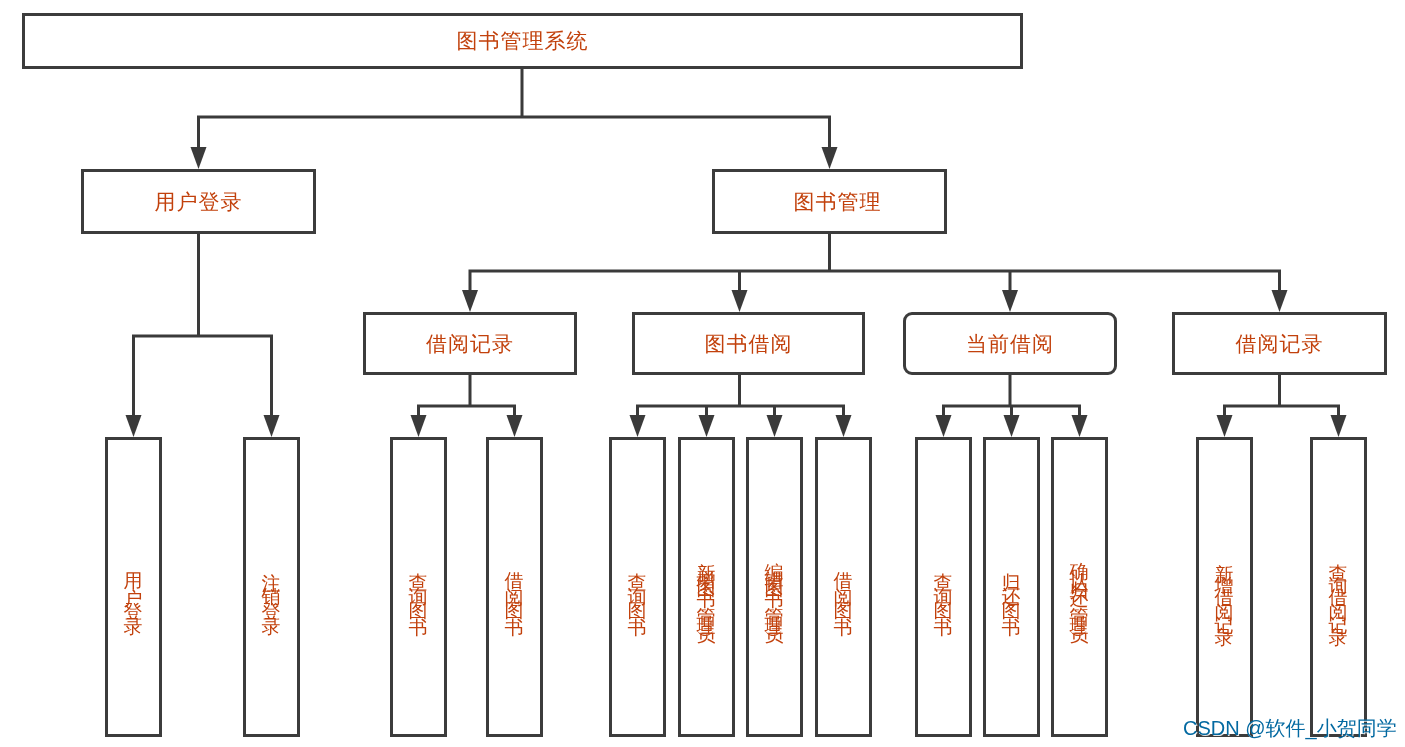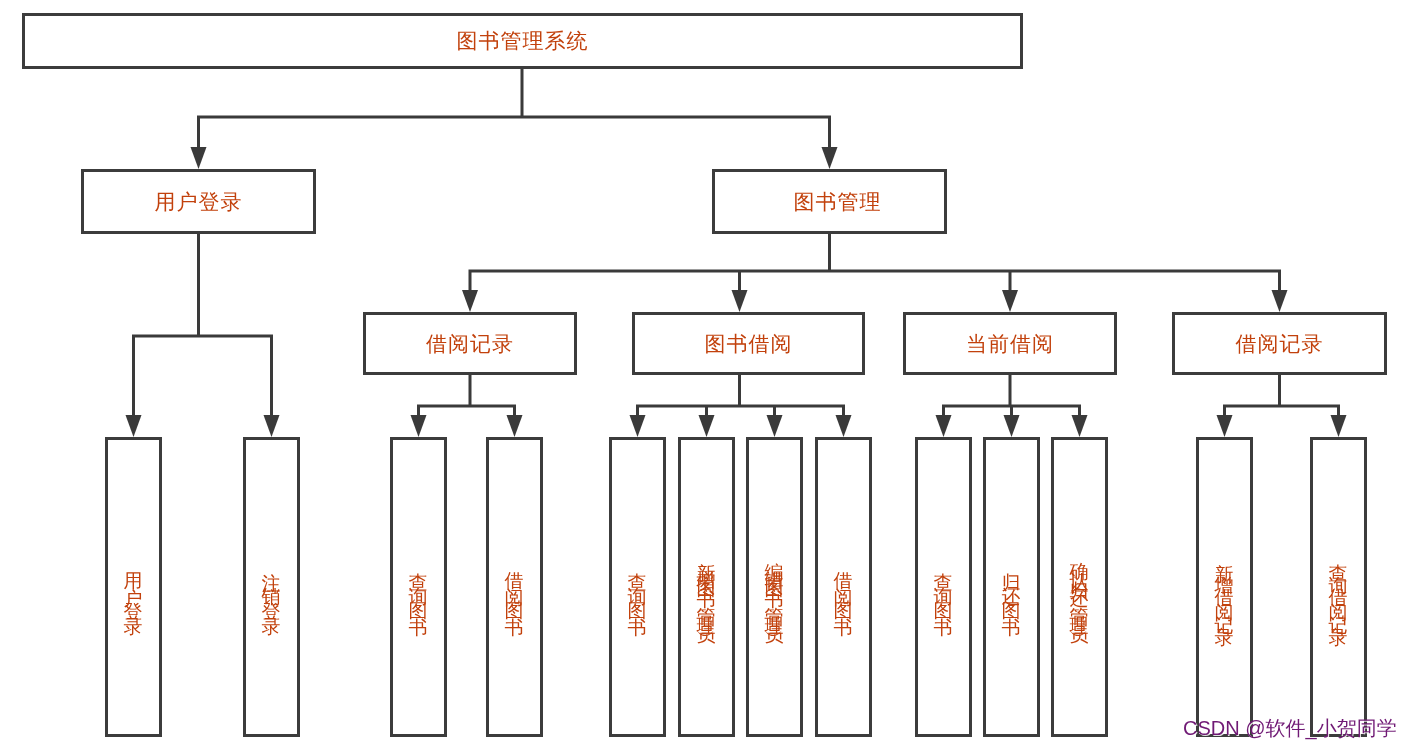--- a/index.html
+++ b/index.html
@@ -19,21 +19,21 @@
   .h { font-size:21px; letter-spacing:1px; white-space:nowrap; }
   .v span {
     writing-mode:vertical-rl; text-orientation:mixed;
     font-size:19px; line-height:1;
   }
   .v-short span { letter-spacing:15px; }
   .v-mid   span { letter-spacing:13px; }
   .v-long  span { letter-spacing:9px;  }
   .watermark {
     position:absolute; left:1183px; top:715px; z-index:5;
-    font-size:20px; color:#701a75; white-space:nowrap;
+    font-size:20px; color:#0369a1; white-space:nowrap;
     text-shadow:1px 1px 0 rgba(255,255,255,0.85);
   }
 </style>
 </head>
 <body>
 
 <div class="stage">
 
   <svg class="wires" viewBox="0 0 1405 747" xmlns="http://www.w3.org/2000/svg">
 
@@ -95,21 +95,21 @@
   <div class="box h" style="left:712px; top:169px; width:235px; height:65px;padding-left:16px;">
     <span>图书管理</span>
   </div>
 
   <div class="box h" style="left:363px; top:312px; width:214px; height:63px;">
     <span>借阅记录</span>
   </div>
   <div class="box h" style="left:632px; top:312px; width:233px; height:63px;">
     <span>图书借阅</span>
   </div>
-  <div class="box h" style="left:903px; top:312px; width:214px; height:63px;">
+  <div class="box h" style="left:903px; top:312px; width:214px; height:63px;border-radius:9px;">
     <span>当前借阅</span>
   </div>
   <div class="box h" style="left:1172px; top:312px; width:215px; height:63px;">
     <span>借阅记录</span>
   </div>
 
   <div class="box v v-short" style="left:105px; top:437px; width:57px; height:300px;">
     <span>用户登录</span>
   </div>
   <div class="box v v-short" style="left:243px; top:437px; width:57px; height:300px;">

